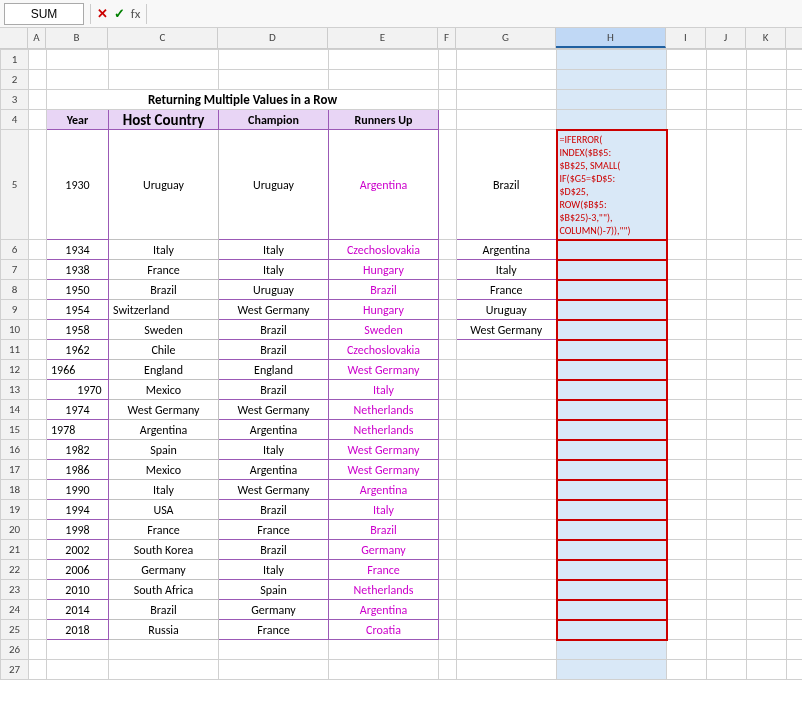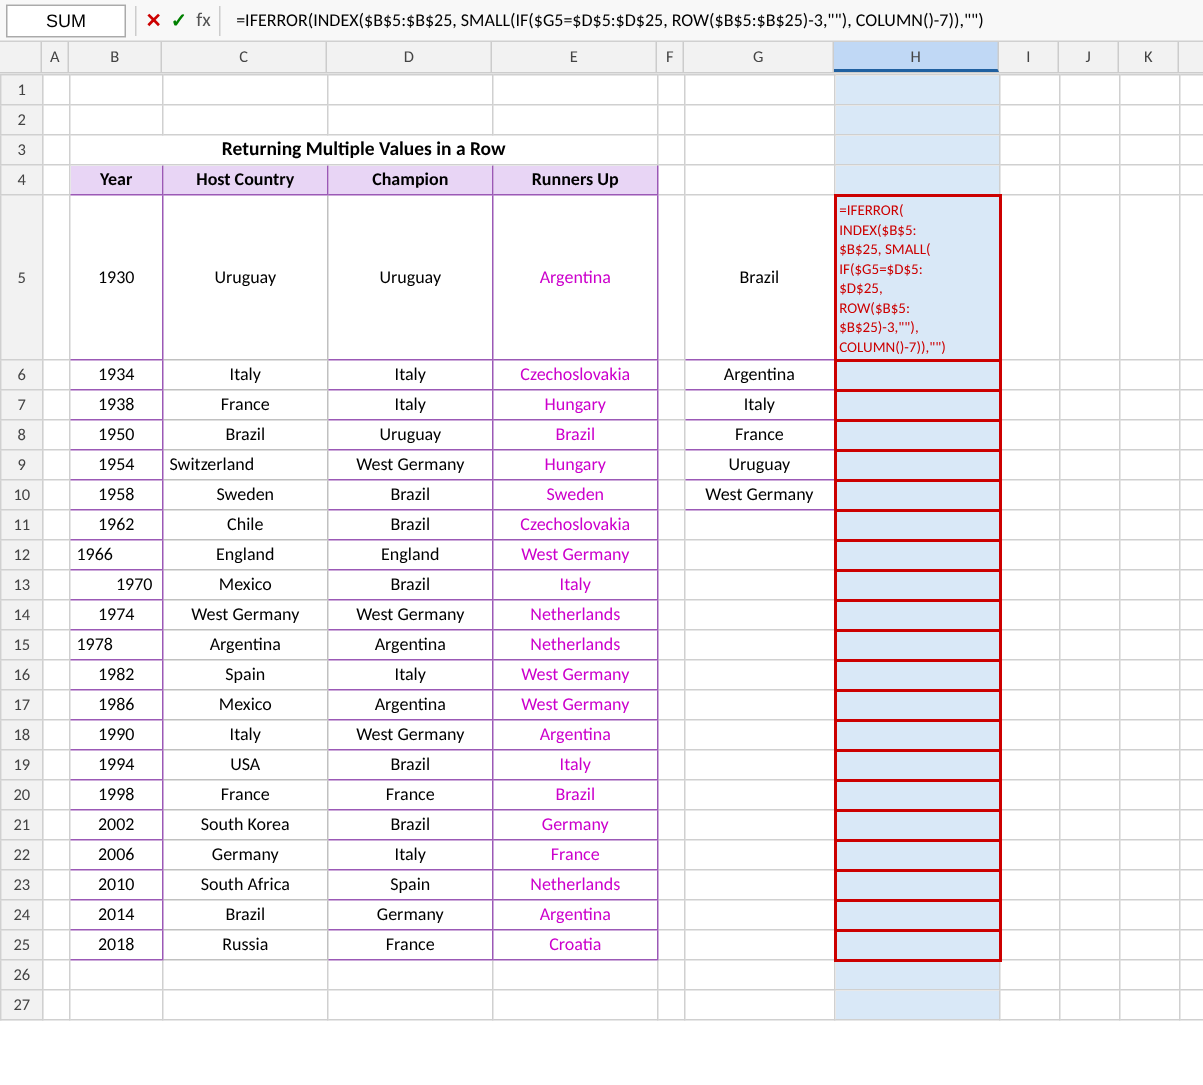--- a/index.html
+++ b/index.html
@@ -139,21 +139,20 @@
 
 <div class="formula-bar">
   <input class="name-box" value="SUM" style="">
   <div class="formula-divider"></div>
   <div class="formula-icons">
     <span class="formula-icon x-icon">✕</span>
     <span class="formula-icon check-icon">✓</span>
     <span class="formula-icon">fx</span>
   </div>
   <div class="formula-divider"></div>
-  <input class="formula-input" value="=IFERROR(INDEX($B$5:$B$25, SMALL(IF($G5=$D$5:$D$25, ROW($B$5:$B$25)-3,&quot;&quot;), COLUMN()-7)),&quot;&quot;)" style="">
 </div>
 
 <div class="col-headers">
   <div class="row-num-header"></div>
   <div class="col-header col-a">A</div>
   <div class="col-header col-b">B</div>
   <div class="col-header col-c">C</div>
   <div class="col-header col-d">D</div>
   <div class="col-header col-e">E</div>
   <div class="col-header col-f">F</div>
@@ -207,21 +206,21 @@
           <td class="cell col-h" style="background: rgb(217, 232, 247);"></td>
           <td class="cell col-i"></td>
           <td class="cell col-j"></td>
           <td class="cell col-k"></td>
           <td class="cell col-l"></td>
         </tr>
         <tr>
           <td class="row-num">4</td>
           <td class="cell col-a"></td>
           <td class="cell col-b data-header" style="border: 2px solid rgb(155, 89, 182); background: rgb(232, 213, 245); font-weight: bold; text-align: center; font-size: 12px;">Year</td>
-          <td class="cell col-c data-header" style="border: 2px solid rgb(155, 89, 182); background: rgb(232, 213, 245); font-weight: bold; text-align: center; font-size: 12px;">Host Country</td>
+          <td class="cell col-c data-header" style="border: 2px solid rgb(155, 89, 182); background: rgb(232, 213, 245); font-weight: bold; text-align: center; font-size: 15px;">Host Country</td>
           <td class="cell col-d data-header" style="border: 2px solid rgb(155, 89, 182); background: rgb(232, 213, 245); font-weight: bold; text-align: center; font-size: 12px;">Champion</td>
           <td class="cell col-e data-header" style="border: 2px solid rgb(155, 89, 182); background: rgb(232, 213, 245); font-weight: bold; text-align: center; font-size: 12px;">Runners Up</td>
           <td class="cell col-f"></td>
           <td class="cell col-g"></td>
           <td class="cell col-h" style="background: rgb(217, 232, 247);"></td>
           <td class="cell col-i"></td>
           <td class="cell col-j"></td>
           <td class="cell col-k"></td>
           <td class="cell col-l"></td>
         </tr>

